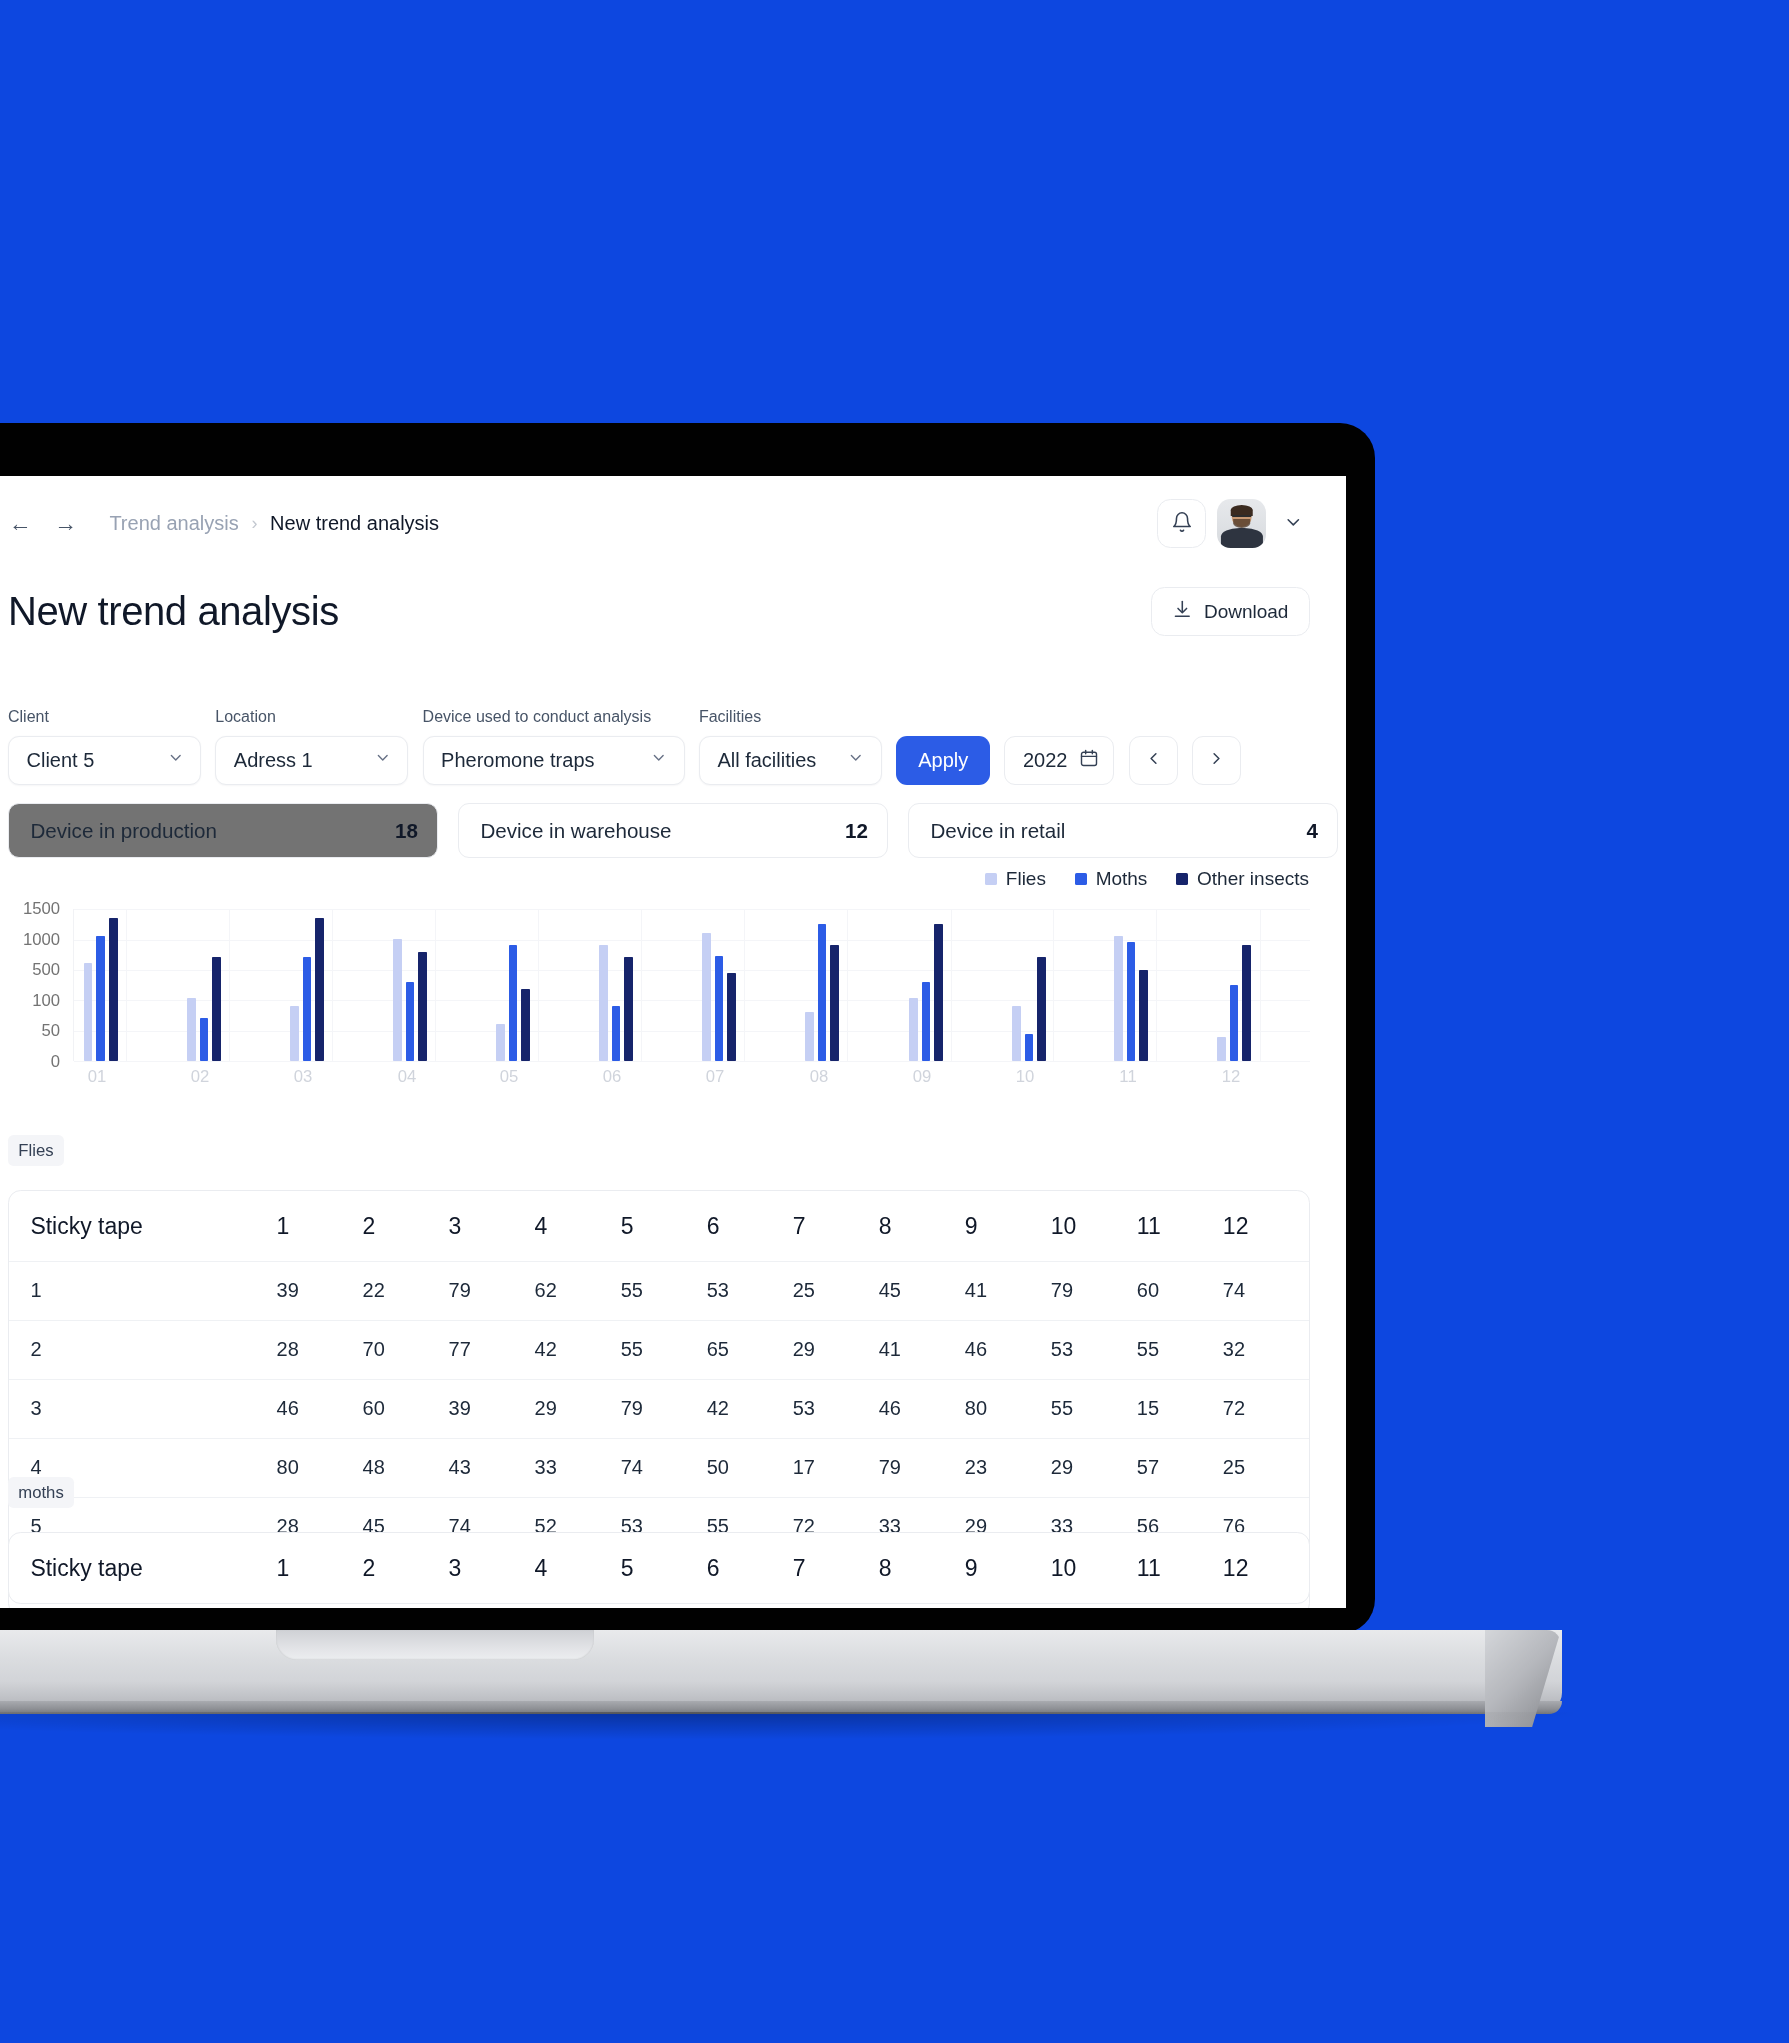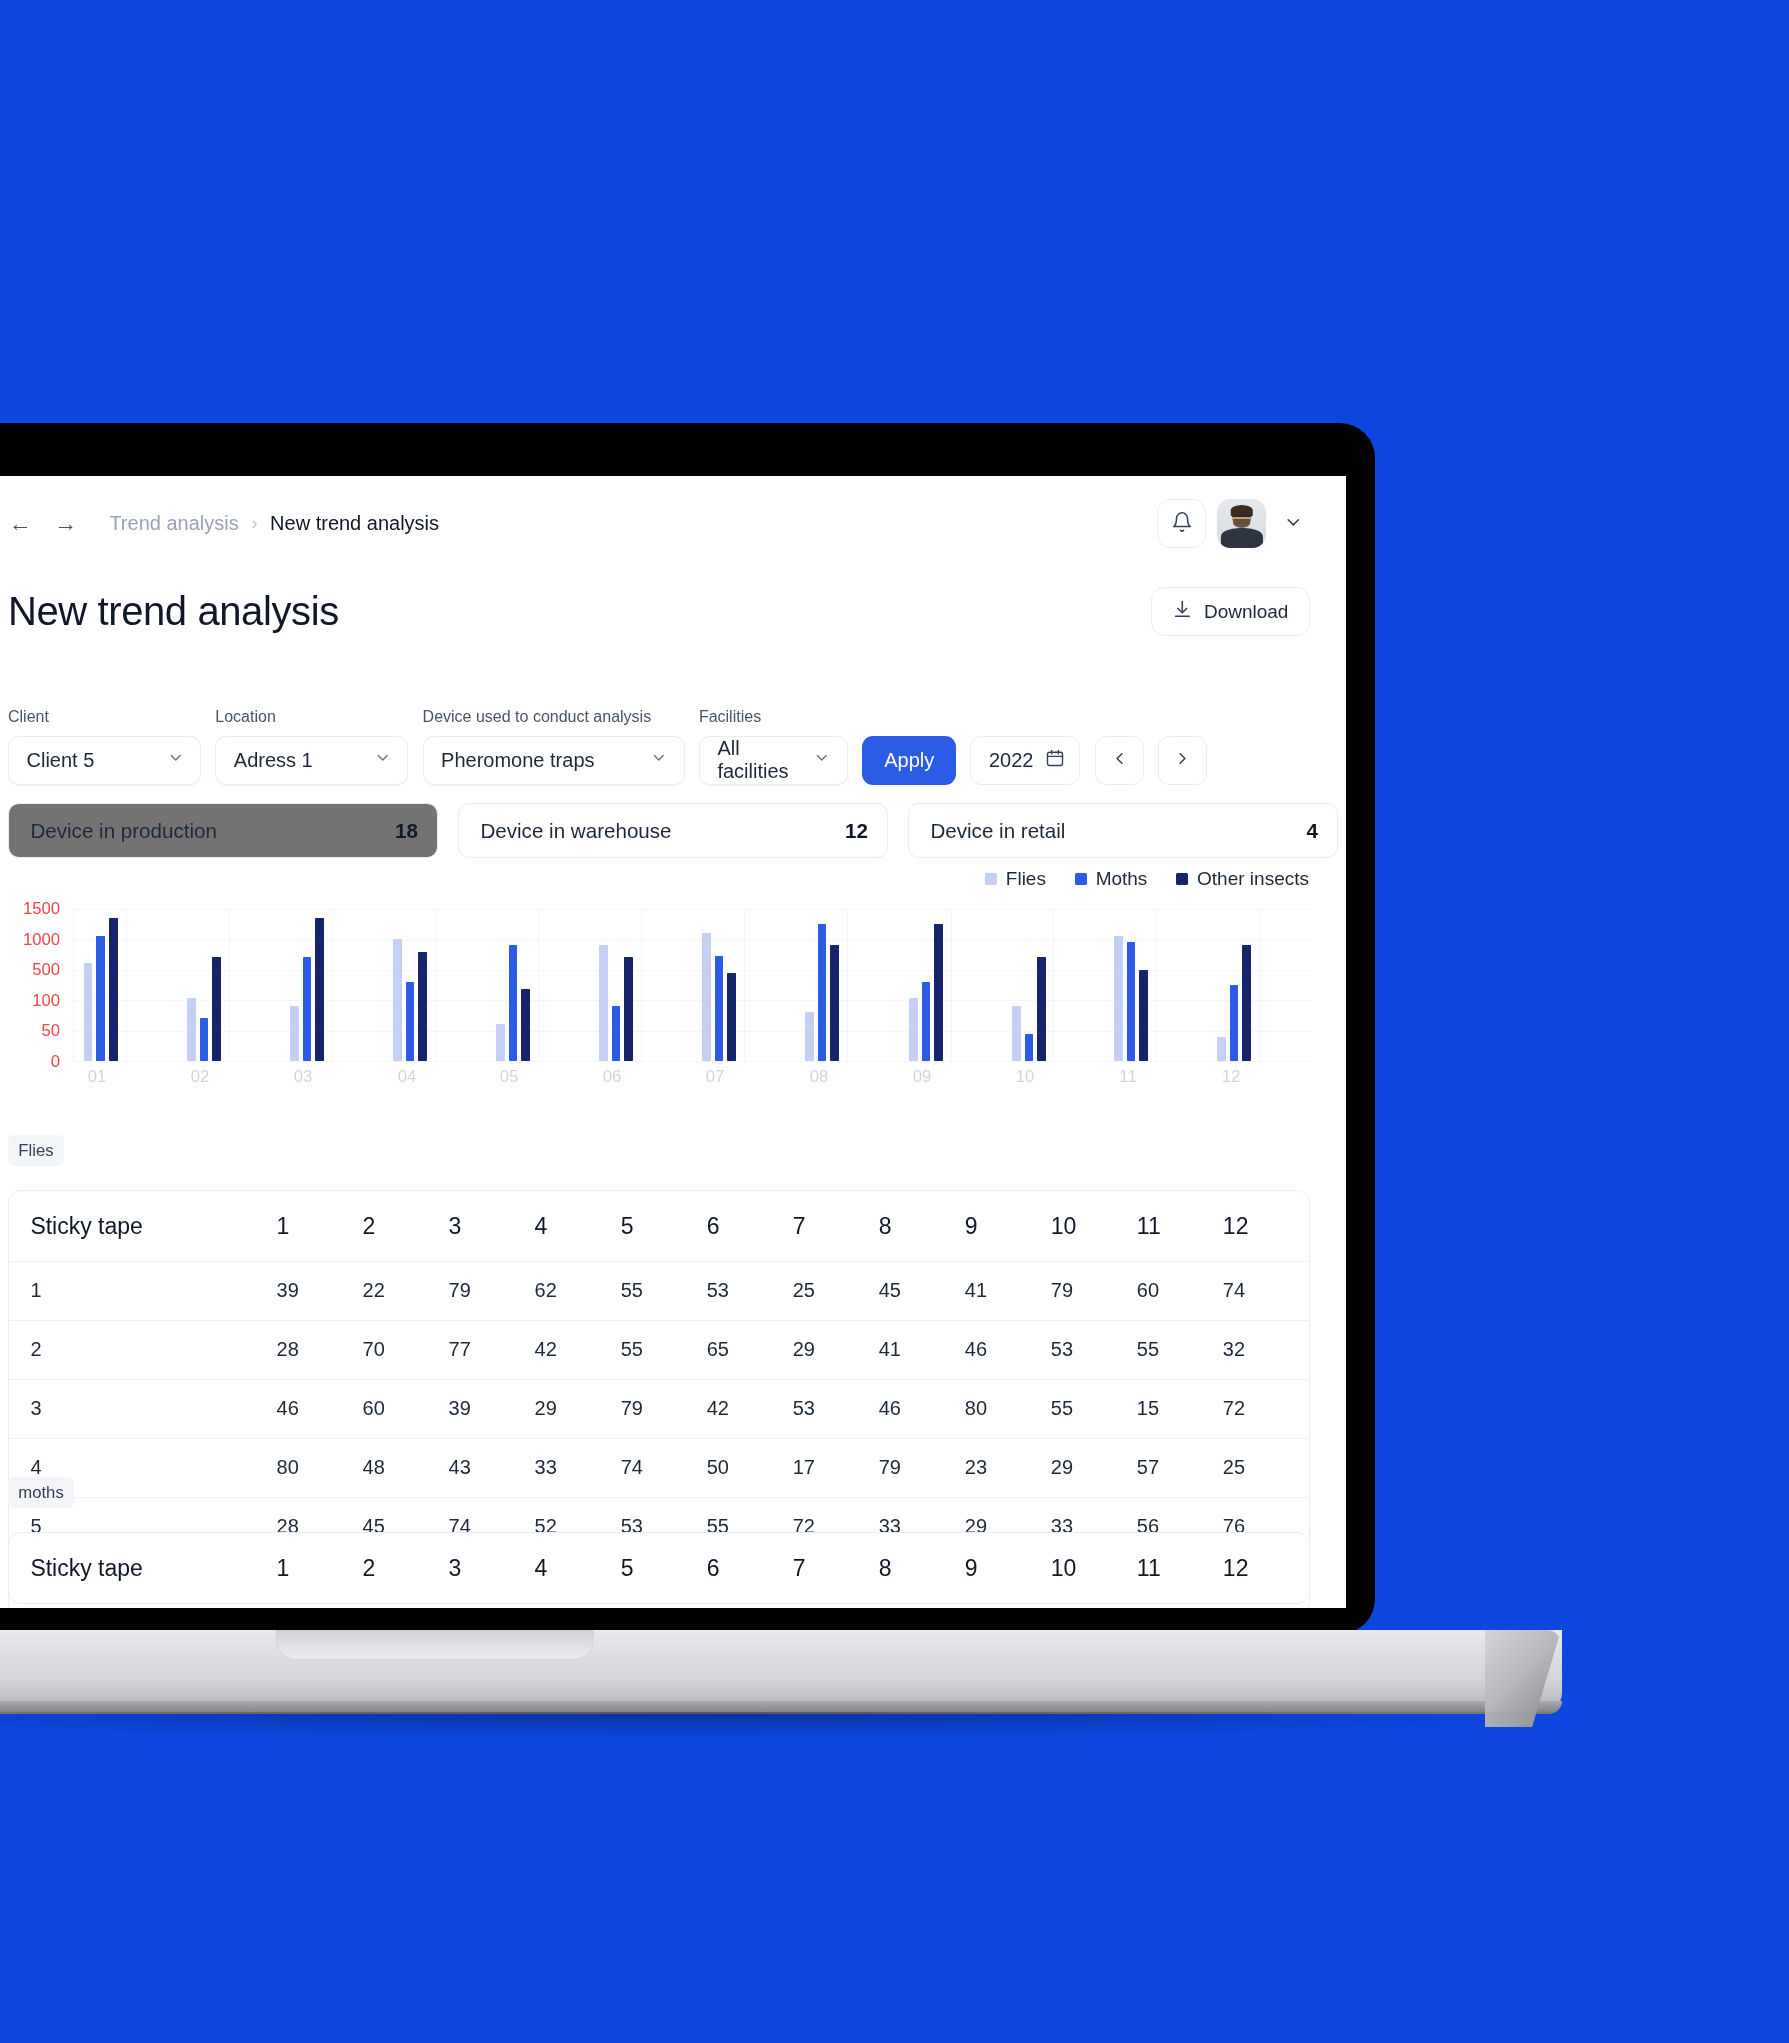--- a/index.html
+++ b/index.html
@@ -191,21 +191,21 @@
     border: 0.8px solid #eaecf0; border-radius: 11px;
     background: #fff;
     display: flex; align-items: center; justify-content: space-between;
     padding: 0 16px 0 17.5px;
     font-size: 20px; color: #1d2939;
     box-shadow: 0 0.8px 1.6px rgba(16,24,40,.04);
   }
   .sel-client { width: 193px; }
   .sel-location { width: 193px; }
   .sel-device { width: 262px; }
-  .sel-facilities { width: 149px; }
+  .sel-facilities { width: 183px; }
   .btn-apply {
     height: 49px; width: 94px;
     border-radius: 11px;
     background: #2c5ce6;
     color: #fff;
     font-size: 20px; font-weight: 500;
     display: flex; align-items: center; justify-content: center;
     border: none;
   }
   .year-box {
@@ -254,21 +254,21 @@
     position: absolute;
     left: 183px; top: 427px;
     width: 1302px; height: 167px;
   }
   .chart-yaxis {
     position: absolute; left: 0; top: 0;
     width: 52px; height: 159px;
   }
   .ytick {
     position: absolute; right: 0;
-    font-size: 16.7px; color: #ef4444;
+    font-size: 16.7px; color: #737373;
     transform: translateY(-50%);
     white-space: nowrap;
   }
   .chart-plot {
     position: absolute; left: 65px; top: 6.4px;
     width: 1237px; height: 152px;
     border-left: 0.8px solid #f1f2f5;
   }
   .gridline-h {
     position: absolute; left: 0; width: 100%;

